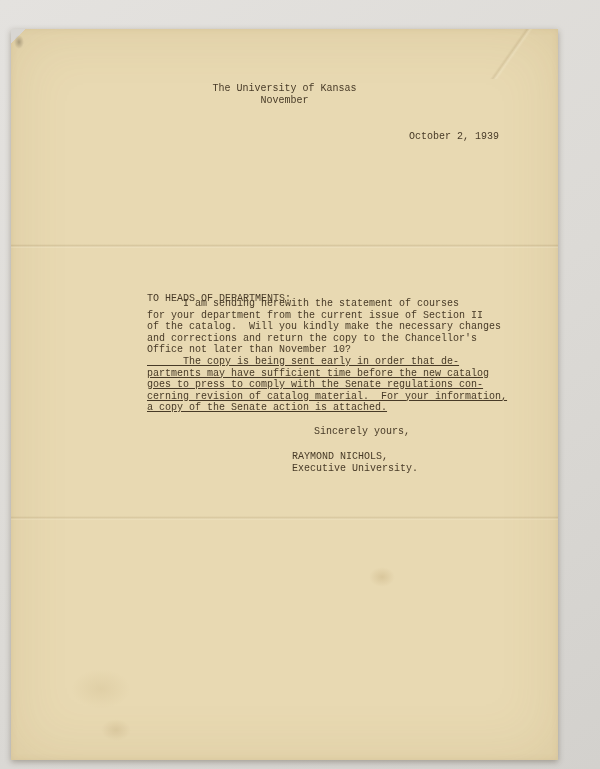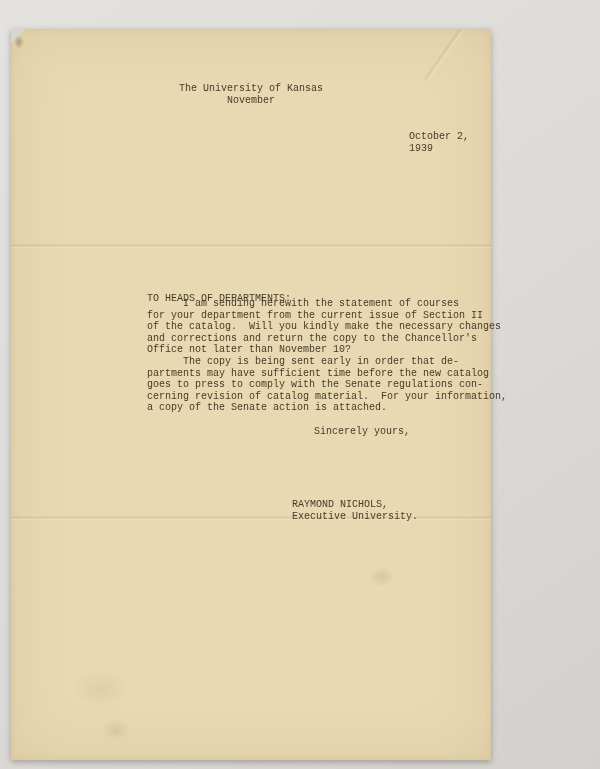--- a/index.html
+++ b/index.html
@@ -11,21 +11,21 @@
     height: 769px;
     position: relative;
     background: linear-gradient(145deg, #e4e2df 0%, #dcdad6 55%, #d3d1cd 100%);
     font-family: "Liberation Mono", "DejaVu Sans Mono", monospace;
     overflow: hidden;
   }
   .paper {
     position: absolute;
     left: 11px;
     top: 29px;
-    width: 480px;
+    width: 547px;
     height: 731px;
     background:
       radial-gradient(ellipse 90% 60% at 50% 38%, rgba(255, 248, 222, 0.35), rgba(255,248,222,0) 70%),
       linear-gradient(180deg, #e7d8b0 0%, #ead cb8 0%, #e9dab3 30%, #e8d9b2 70%, #e3d2a8 100%);
     background-color: #e8d9b2;
     box-shadow:
       0 2px 6px rgba(60, 50, 30, 0.35),
       inset 0 0 60px rgba(140, 105, 50, 0.13),
       inset 0 0 6px rgba(140, 105, 50, 0.10);
     color: #473a27;
@@ -97,28 +97,28 @@
   .salutation {
     position: absolute;
     left: 136px; top: 264px;
   }
   .para {
     position: absolute;
     left: 136px;
     white-space: pre;
   }
   .para-1 { top: 269px; }
-  .para-2 { top: 327px; }
+  .para-2 { top: 327px; text-decoration: underline; }
   .closing {
     position: absolute;
     left: 303px; top: 397px;
   }
   .signature-block {
     position: absolute;
-    left: 281px; top: 422px; margin-top: 48px;
+    left: 281px; top: 422px;
   }
 </style>
 </head>
 <body>
 
 <div class="paper">
 
   <div class="corner-tear"></div>
   <div class="smudge-topleft"></div>
   <div class="crease-topright"></div>

